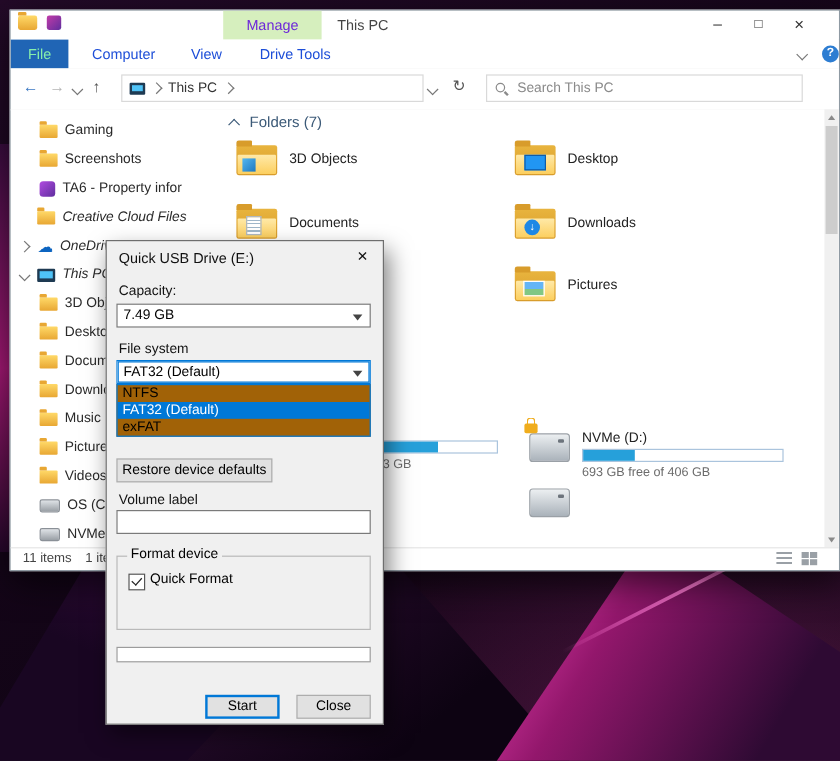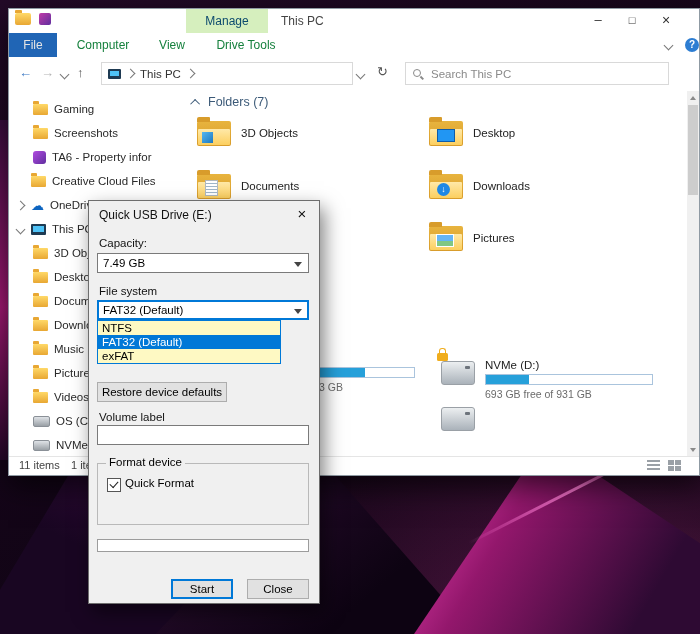--- a/index.html
+++ b/index.html
@@ -21,29 +21,29 @@
   #s5{left:0;top:120px;width:8px;height:340px;background:linear-gradient(#3a0d40,#a91a78 55%,#27082c);}
 
   
   .win{position:absolute;left:8px;top:8px;width:690px;height:466px;background:#fff;z-index:10;
     border:1px solid #8f9aa3;box-shadow:0 10px 28px rgba(0,0,0,.65);}
   .titlebar{position:absolute;left:0;top:0;right:0;height:24px;background:#fff;}
   .qat{position:absolute;left:6px;top:4px;display:flex;gap:8px;align-items:center;}
   .app-ico{width:16px;height:12px;background:linear-gradient(#ffd968,#e8a733);border-radius:2px;position:relative;}
   .app-ico::before{content:'';position:absolute;top:-3px;left:0;width:7px;height:3px;background:#e8a733;border-radius:1px 1px 0 0;}
   .qat-sq{width:12px;height:12px;background:linear-gradient(135deg,#c13ba8,#5f2e9e);border-radius:2px;}
-  .manage-tab{position:absolute;left:177px;top:0;width:82px;height:24px;background:#d6efbe;color:#0c4a6e;
+  .manage-tab{position:absolute;left:177px;top:0;width:82px;height:24px;background:#d6efbe;color:#6d28d9;
     font-size:12px;text-align:center;line-height:24px;}
   .title-text{position:absolute;left:272px;top:0;height:24px;line-height:24px;font-size:12px;color:#444;}
   .win-btn{position:absolute;top:0;width:34px;height:24px;text-align:center;line-height:22px;font-size:13px;color:#333;}
   .wb-min{left:572px;} .wb-max{left:606px;font-size:11px;} .wb-close{left:640px;font-size:14px;}
 
   .tabs-row{position:absolute;left:0;top:24px;right:0;height:24px;background:#fff;border-bottom:1px solid #ececec;}
-  .tab{position:absolute;top:0;height:24px;line-height:24px;font-size:12px;color:#15803d;text-align:center;}
-  .tab-file{left:0;width:48px;background:#2065b5;color:#e5e5e5;}
+  .tab{position:absolute;top:0;height:24px;line-height:24px;font-size:12px;color:#1d4ed8;text-align:center;}
+  .tab-file{left:0;width:48px;background:#2065b5;color:#86efac;}
   .tab-computer{left:56px;width:76px;}
   .tab-view{left:138px;width:50px;}
   .tab-drive{left:194px;width:86px;}
   .ribbon-chev{position:absolute;left:656px;top:9px;}
   .help-ico{position:absolute;left:676px;top:5px;width:14px;height:14px;border-radius:50%;background:#2d7dd2;color:#fff;
     font-size:10px;font-weight:bold;text-align:center;line-height:14px;}
 
   .addr-row{position:absolute;left:0;top:48px;right:0;height:34px;background:#fff;border-bottom:1px solid #e7e7e7;}
   .nav-btn{position:absolute;top:8px;font-size:13px;color:#555;}
   .nb-back{left:10px;color:#3b78c3;} .nb-fwd{left:32px;color:#b5b5b5;} .nb-chev{left:52px;top:14px;} .nb-up{left:68px;color:#555;}
@@ -63,21 +63,21 @@
 
   .chev{display:inline-block;width:6px;height:6px;border-right:1.3px solid #777;border-bottom:1.3px solid #777;}
   .chev.r{transform:rotate(-45deg);}
   .chev.d{transform:rotate(45deg);}
 
   .content{position:absolute;left:0;top:82px;right:0;bottom:18px;background:#fff;}
   
   .sidebar{position:absolute;left:0;top:0;width:150px;bottom:0;padding-top:6px;box-sizing:border-box;}
   .side-item{position:relative;height:24px;line-height:24px;font-size:11.5px;color:#2a2a2a;white-space:nowrap;
     display:flex;align-items:center;gap:6px;}
-  .lvl1{padding-left:22px;} .lvl2{padding-left:24px;}
+  .lvl1{padding-left:22px;font-style:italic;} .lvl2{padding-left:24px;}
   .expander{position:absolute;left:8px;top:9px;}
   .sfold{width:15px;height:11px;background:linear-gradient(#ffd968,#e8a733);border-radius:1px;position:relative;flex:none;}
   .sfold::before{content:'';position:absolute;top:-3px;left:0;width:6px;height:3px;background:#e8a733;border-radius:1px 1px 0 0;}
   .s-app{width:13px;height:13px;background:linear-gradient(135deg,#b14be0,#5f2e9e);border-radius:3px;flex:none;}
   .s-cloud{font-size:13px;color:#0c64c0;line-height:13px;flex:none;}
   .s-pc{width:15px;height:11px;background:#1e3a52;border-radius:1px;position:relative;flex:none;}
   .s-pc::after{content:'';position:absolute;left:2px;top:2px;right:2px;bottom:3px;background:#4fc3f7;}
   .s-drive{width:15px;height:9px;background:linear-gradient(#dfe3e7,#9aa0a6);border:1px solid #8a9097;border-radius:2px;flex:none;}
 
   
@@ -129,21 +129,21 @@
   
   .dialog{position:absolute;left:88px;top:200px;width:230px;height:402px;background:#f0f0f0;z-index:50;
     border:1px solid #6e6e6e;box-shadow:4px 8px 18px rgba(0,0,0,.5);font-size:11.5px;color:#000;}
   .dlg-title{position:absolute;left:10px;top:7px;font-size:12px;color:#111;}
   .dlg-close{position:absolute;right:8px;top:4px;font-size:15px;color:#111;width:18px;text-align:center;}
   .dlg-label{position:absolute;font-size:11.5px;color:#111;}
   .combo{position:absolute;left:8px;width:212px;height:20px;background:#fff;border:1px solid #7a7a7a;
     line-height:18px;padding-left:5px;box-sizing:border-box;}
   .combo .arr{position:absolute;right:6px;top:8px;width:0;height:0;border-left:4px solid transparent;border-right:4px solid transparent;border-top:5px solid #444;}
   .combo.focus{border-color:#0078d7;box-shadow:0 0 0 1px #0078d7 inset;}
-  .ddl{position:absolute;left:8px;top:119px;width:184px;background:#fef9c3;border:1px solid #0078d7;box-sizing:border-box;}
+  .ddl{position:absolute;left:8px;top:119px;width:212px;background:#a16207;border:1px solid #0078d7;box-sizing:border-box;}
   .opt{height:14px;line-height:14px;padding-left:4px;}
   .opt.sel{background:#0078d7;color:#fff;}
   .btn{position:absolute;background:#e1e1e1;border:1px solid #adadad;text-align:center;line-height:18px;box-sizing:border-box;height:20px;}
   .btn.primary{border:2px solid #0078d7;line-height:16px;}
   .txt{position:absolute;left:8px;width:212px;height:20px;background:#fff;border:1px solid #7a7a7a;box-sizing:border-box;
     font-family:"Liberation Sans",sans-serif;font-size:11.5px;padding:0 4px;outline:none;}
   .group{position:absolute;left:8px;top:262px;width:212px;height:62px;border:1px solid #b9b9b9;box-sizing:border-box;}
   .legend{position:absolute;top:-8px;left:8px;background:#f0f0f0;padding:0 3px;}
   .cb{position:absolute;left:9px;top:14px;width:12px;height:12px;background:#fff;border:1px solid #555;}
   .cb .mk{display:none;position:absolute;left:2px;top:2px;width:7px;height:4px;border-left:1.6px solid #222;border-bottom:1.6px solid #222;transform:rotate(-48deg);}
@@ -317,21 +317,21 @@
 
       <div class="drive-tile" style="left:282px;top:268px;width:240px;height:44px">
         <span class="drive-ico" style="left:0;top:2px">
             <span class="lock"></span>
           </span>
         <div style="position:absolute;left:44px;top:0">
           <div class="dname">NVMe (D:)</div>
           <div class="bar" style="width:168px;margin-top:3px">
               <div class="fill" style="width: 26%;"></div>
             </div>
-          <div class="dcaption">693 GB free of 931 GB</div>
+          <div class="dcaption">693 GB free of 406 GB</div>
         </div>
       </div>
       <div class="drive-tile" style="left:282px;top:312px;width:240px;height:44px">
         <span class="drive-ico" style="left:0;top:4px"></span>
       </div>
     </div>
 
     <div class="scrollbar">
       <span class="sb-tri sb-up"></span>
       <div class="sb-thumb"></div>

